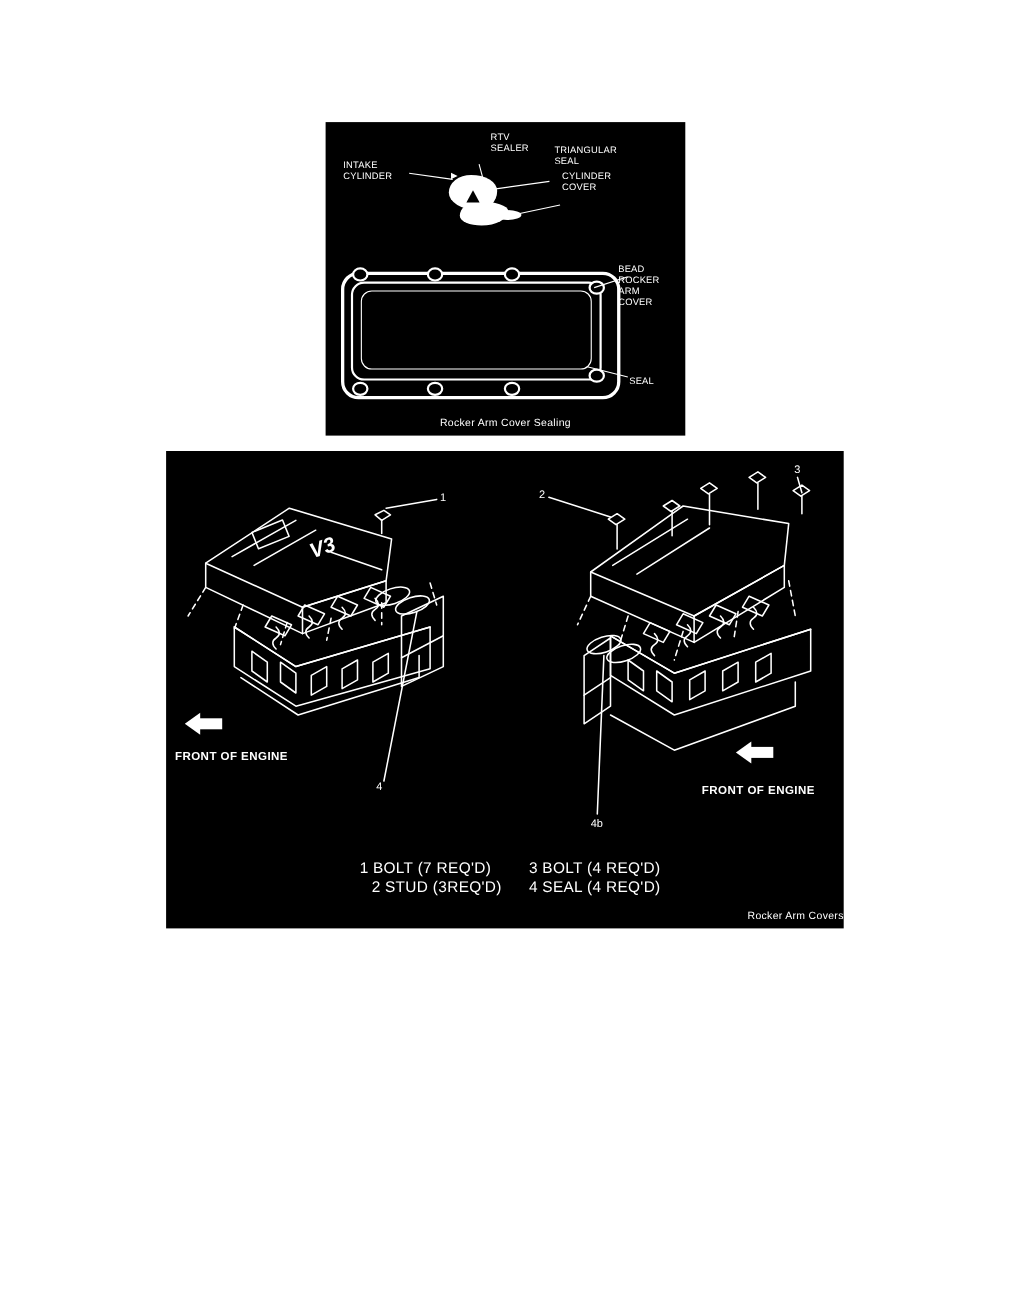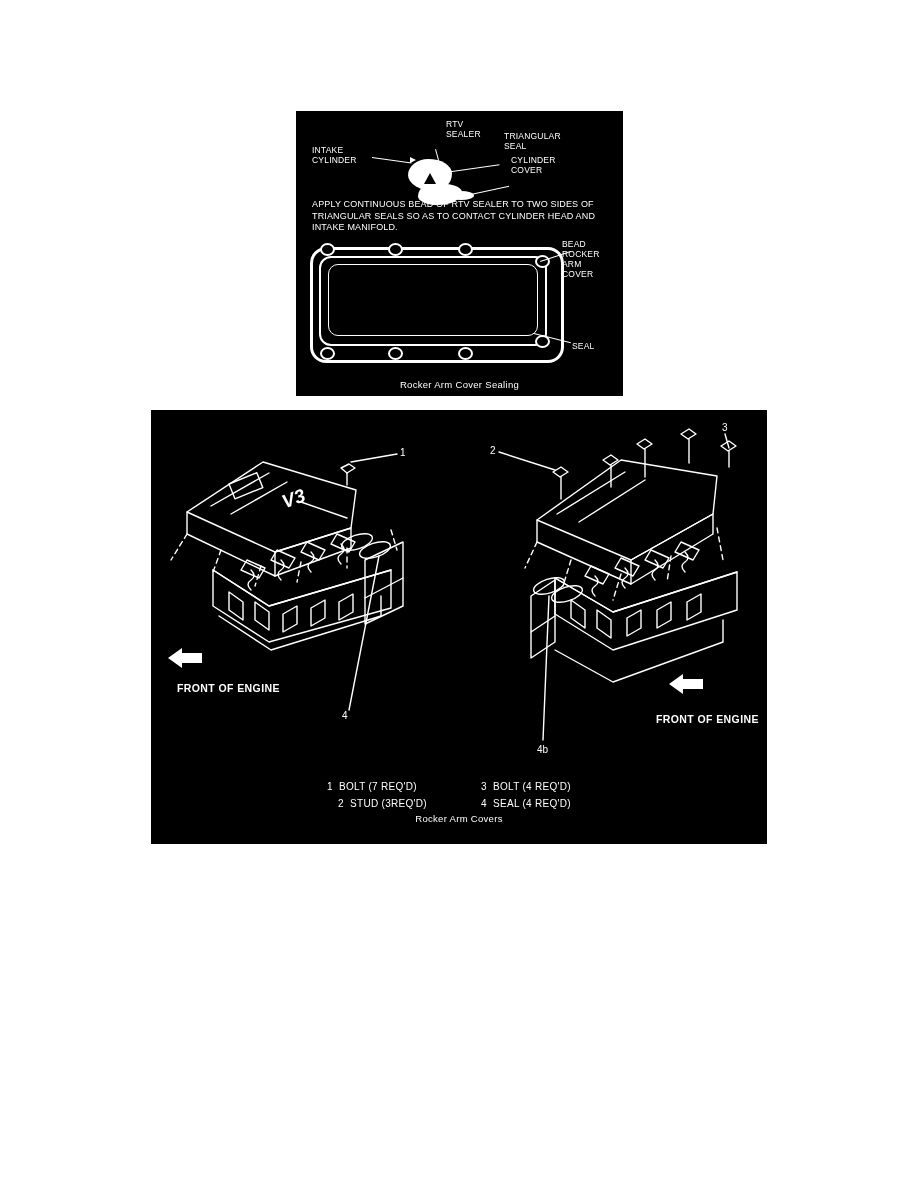--- a/index.html
+++ b/index.html
@@ -134,22 +134,22 @@
     top: 410px;
     width: 616px;
     height: 434px;
     background: #000000;
     color: #ffffff;
     overflow: hidden;
   }
   #fig-covers .cap {
     position: absolute;
     left: 0; right: 0;
-    bottom: 20px;
-    text-align: center;
+    bottom: 6px;
+    text-align: right;
     font-size: 9.5px;
     letter-spacing: .3px;
   }
   .callout-num {
     position: absolute;
     font-size: 10px;
     color: #ffffff;
   }
   .front-arrow {
     position: absolute;
@@ -170,26 +170,25 @@
     border-bottom: 10px solid transparent;
     border-right: 14px solid #ffffff;
   }
   .front-lbl {
     position: absolute;
     font-size: 10.5px;
     font-weight: bold;
     letter-spacing: .4px;
     color: #ffffff;
     white-space: nowrap;
-    margin-left: 18px;
   }
 
   .legend {
     position: absolute;
-    font-size: 10px;
+    font-size: 14px;
     letter-spacing: .3px;
     color: #ffffff;
     white-space: nowrap;
   }
   .legend .n { display: inline-block; width: 12px; }
 
   
   .artsvg { position: absolute; left: 0; top: 0; }
 </style>
 </head>
@@ -214,21 +213,20 @@
 
   <div class="lbl" style="left:16px; top:34px; width:60px;">INTAKE
 CYLINDER</div>
   <div class="lbl" style="left:150px; top:8px; width:56px;">RTV
 SEALER</div>
   <div class="lbl" style="left:208px; top:20px; width:90px;">TRIANGULAR
 SEAL</div>
   <div class="lbl" style="left:215px; top:44px; width:80px;">CYLINDER
 COVER</div>
 
-  <div id="sealing-note">APPLY CONTINUOUS BEAD OF RTV SEALER TO TWO SIDES OF TRIANGULAR SEALS SO AS TO CONTACT CYLINDER HEAD AND INTAKE MANIFOLD.</div>
 
   <div id="gasket">
     <div class="ring"></div>
     <div class="ring inner"></div>
     <div class="ring inner2"></div>
     <div class="bolt-hole" style="left:10px; top:-4px;"></div>
     <div class="bolt-hole" style="left:78px; top:-4px;"></div>
     <div class="bolt-hole" style="left:148px; top:-4px;"></div>
     <div class="bolt-hole" style="left:225px; top:8px;"></div>
     <div class="bolt-hole" style="left:225px; top:88px;"></div>

